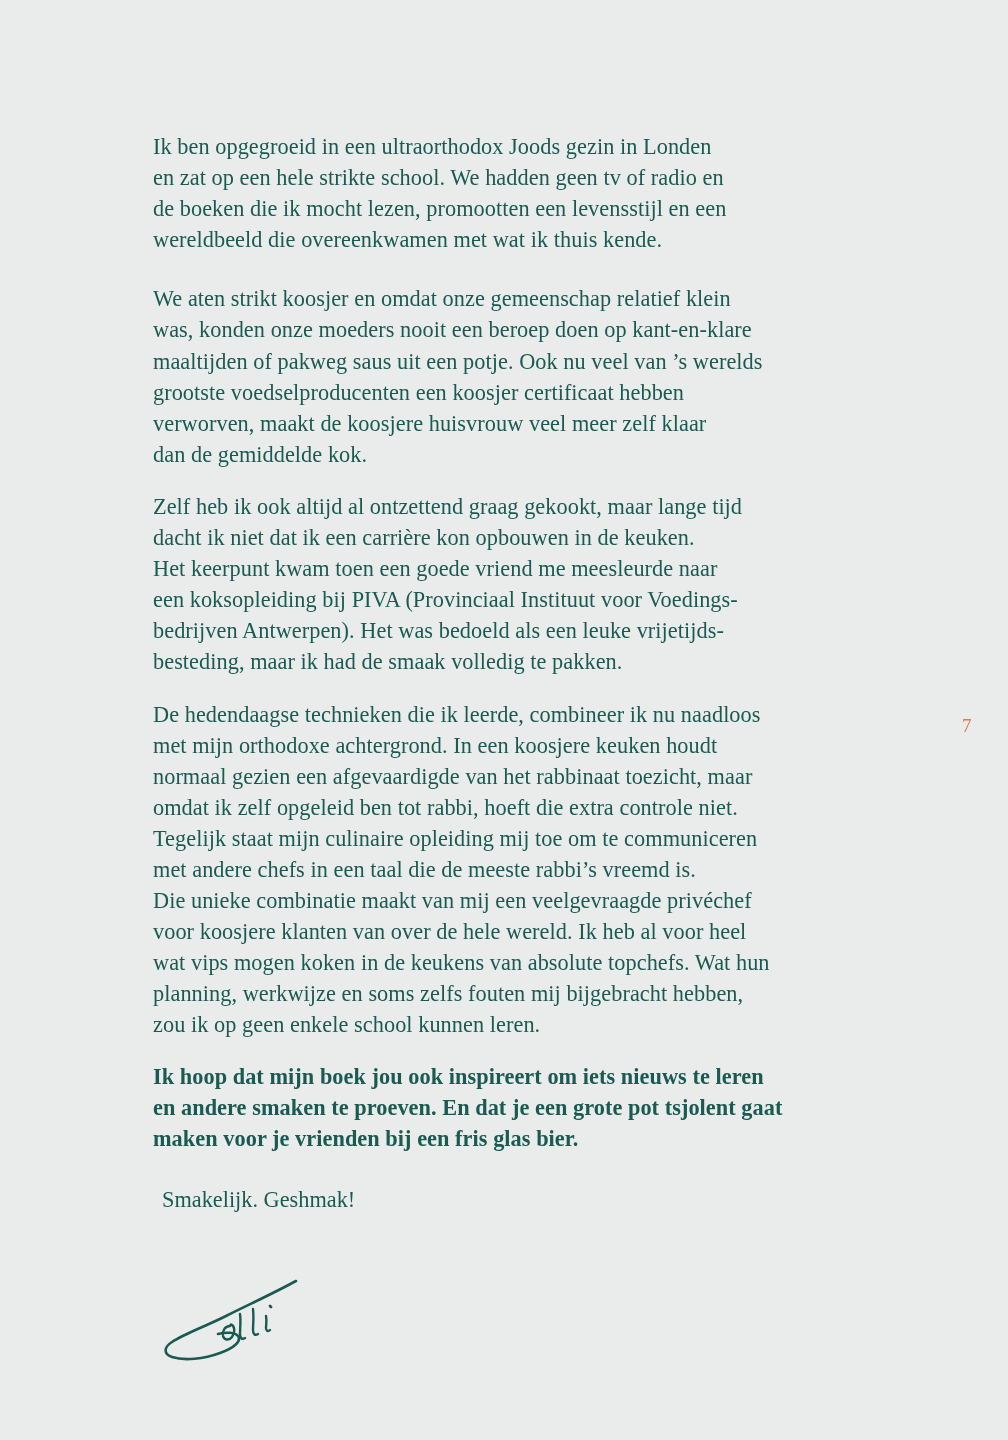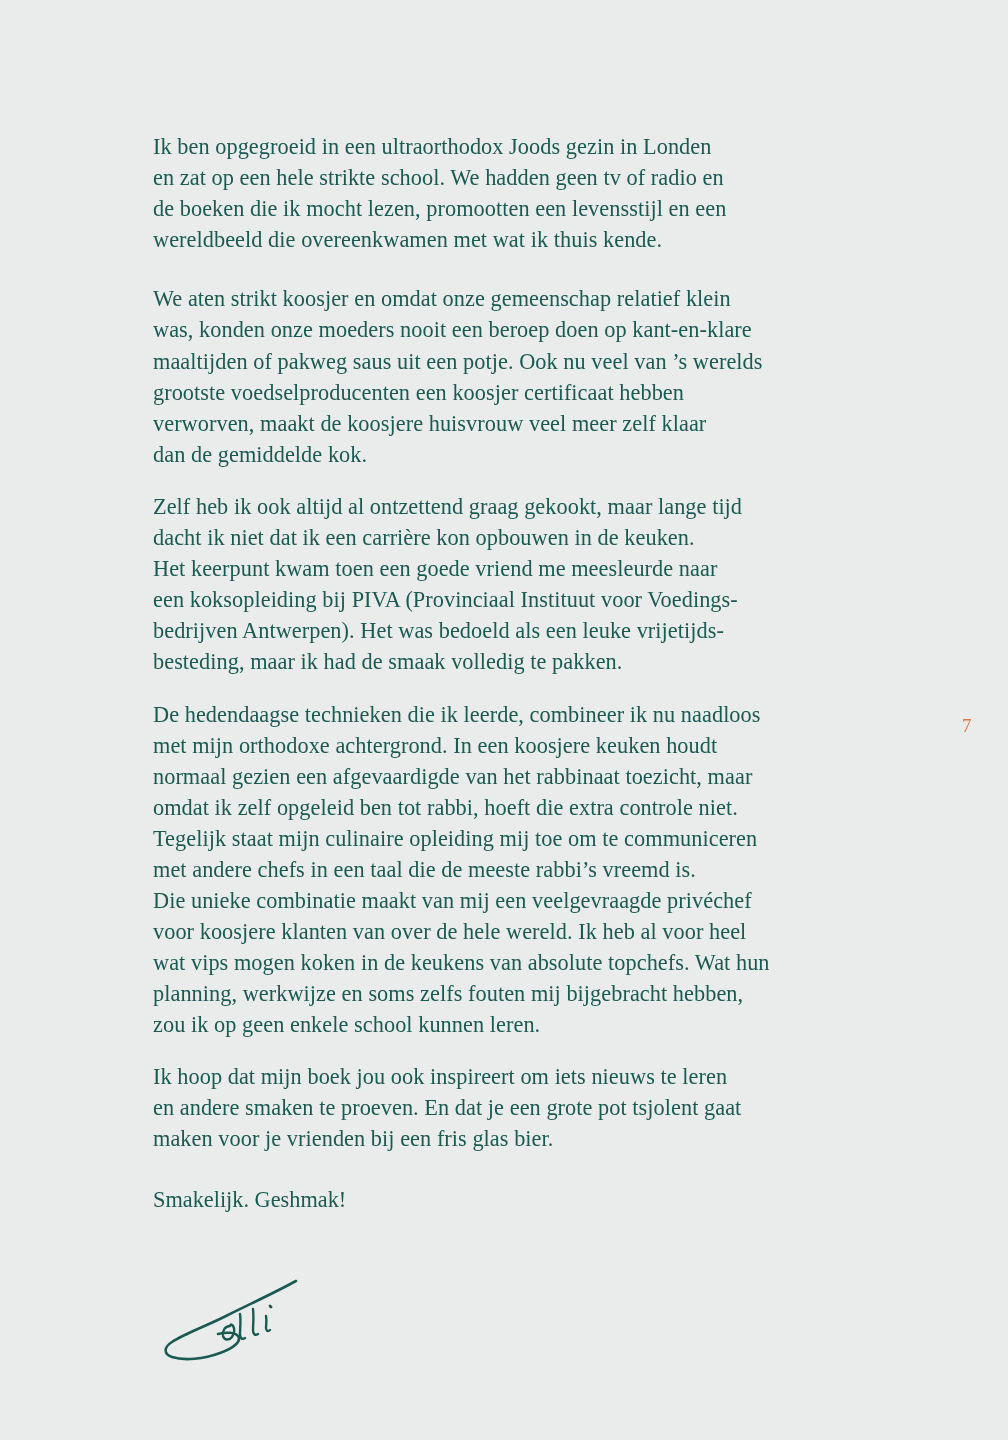--- a/index.html
+++ b/index.html
@@ -30,26 +30,26 @@
     color: #1a5a52;
     font-size: 22.3px;
     line-height: 31.1px;
     letter-spacing: 0.05px;
     margin: 0;
     white-space: pre-line;
     text-align: left;
   }
   .para.gap-large { margin-top: 28px; }
   .para.gap-medium { margin-top: 21px; }
-  .para.gap-small { margin-top: 20px; }
+  .para.gap-small { margin-top: 20px; font-weight: bold; }
   .signoff {
     color: #1a5a52;
     font-size: 22.3px;
     line-height: 31.1px;
-    margin: 0;
+    margin: 9px;
     margin-top: 30px;
   }
   .page-number {
     position: absolute;
     left: 962px;
     top: 714px;
     width: 30px;
     text-align: left;
     color: #e0784a;
     font-size: 19px;

